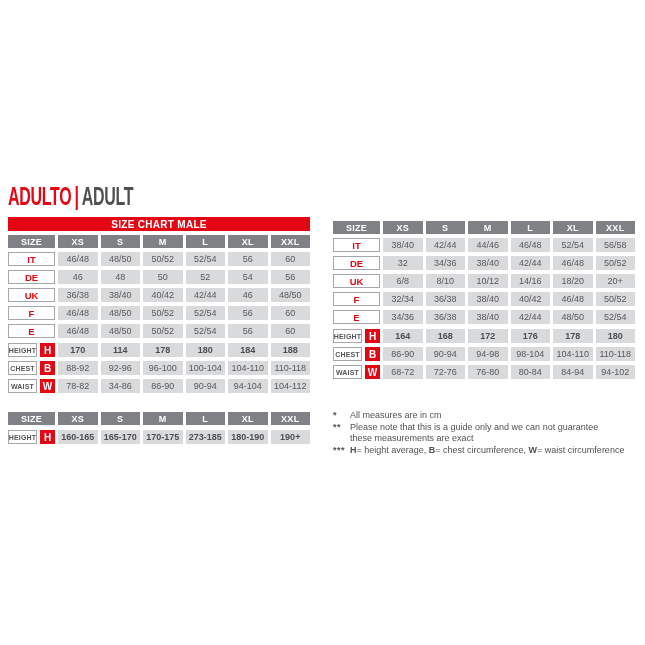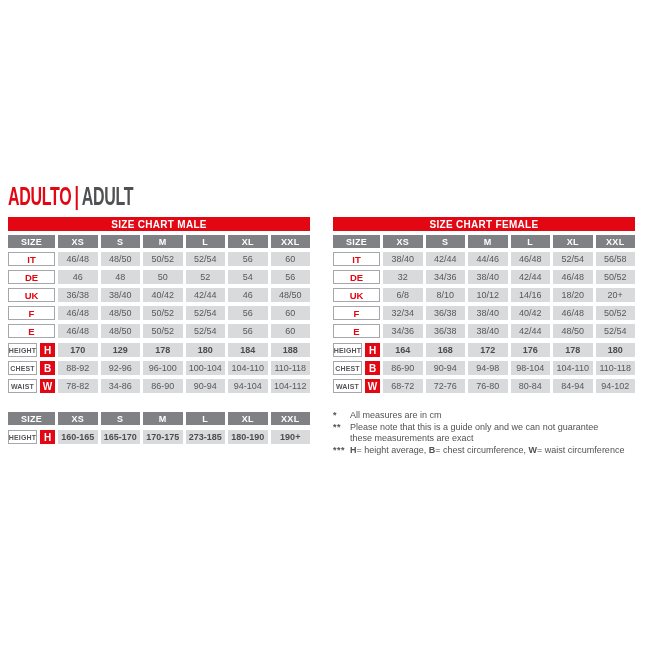--- a/index.html
+++ b/index.html
@@ -124,21 +124,21 @@
       <div class="cell data-cell">50/52</div>
       <div class="cell data-cell">52/54</div>
       <div class="cell data-cell">56</div>
       <div class="cell data-cell">60</div>
     </div>
     <div class="measure-rows">
       <div class="trow">
         <div class="cell mlabel-cell">HEIGHT</div>
         <div class="cell key-cell">H</div>
         <div class="cell data-cell bold">170</div>
-        <div class="cell data-cell bold">129</div>
+        <div class="cell data-cell bold">114</div>
         <div class="cell data-cell bold">178</div>
         <div class="cell data-cell bold">180</div>
         <div class="cell data-cell bold">184</div>
         <div class="cell data-cell bold">188</div>
       </div>
       <div class="trow">
         <div class="cell mlabel-cell">CHEST</div>
         <div class="cell key-cell">B</div>
         <div class="cell data-cell">88-92</div>
         <div class="cell data-cell">92-96</div>
@@ -153,21 +153,20 @@
         <div class="cell data-cell">78-82</div>
         <div class="cell data-cell">34-86</div>
         <div class="cell data-cell">86-90</div>
         <div class="cell data-cell">90-94</div>
         <div class="cell data-cell">94-104</div>
         <div class="cell data-cell">104-112</div>
       </div>
     </div>
   </div>
 <div id="female-table" class="size-table">
-    <div class="title-bar">SIZE CHART FEMALE</div>
     <div class="trow head">
       <div class="cell head-cell span2">SIZE</div>
       <div class="cell head-cell">XS</div>
       <div class="cell head-cell">S</div>
       <div class="cell head-cell">M</div>
       <div class="cell head-cell">L</div>
       <div class="cell head-cell">XL</div>
       <div class="cell head-cell">XXL</div>
     </div>
     <div class="trow">

